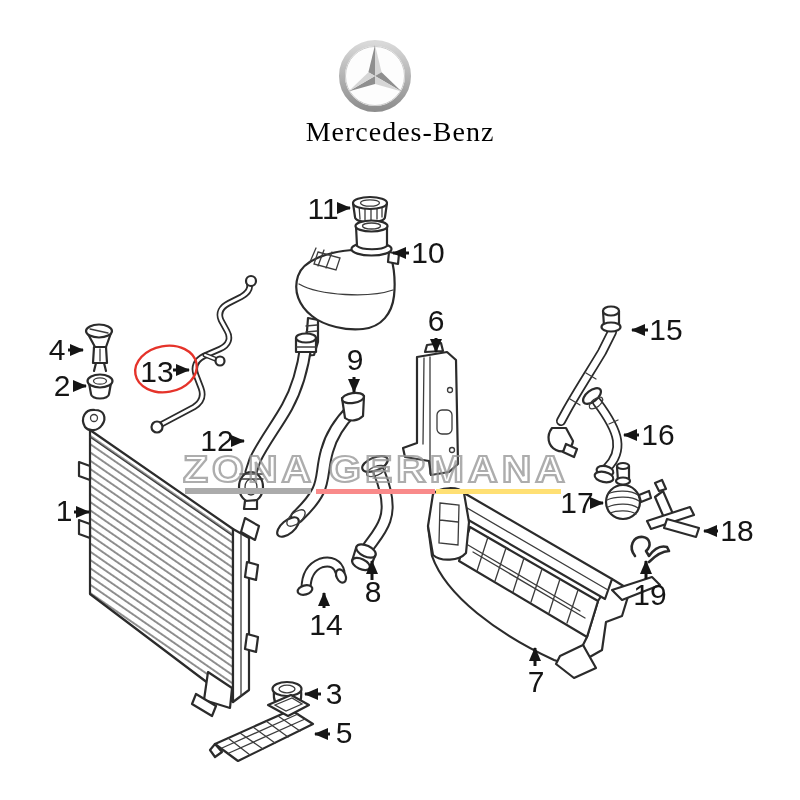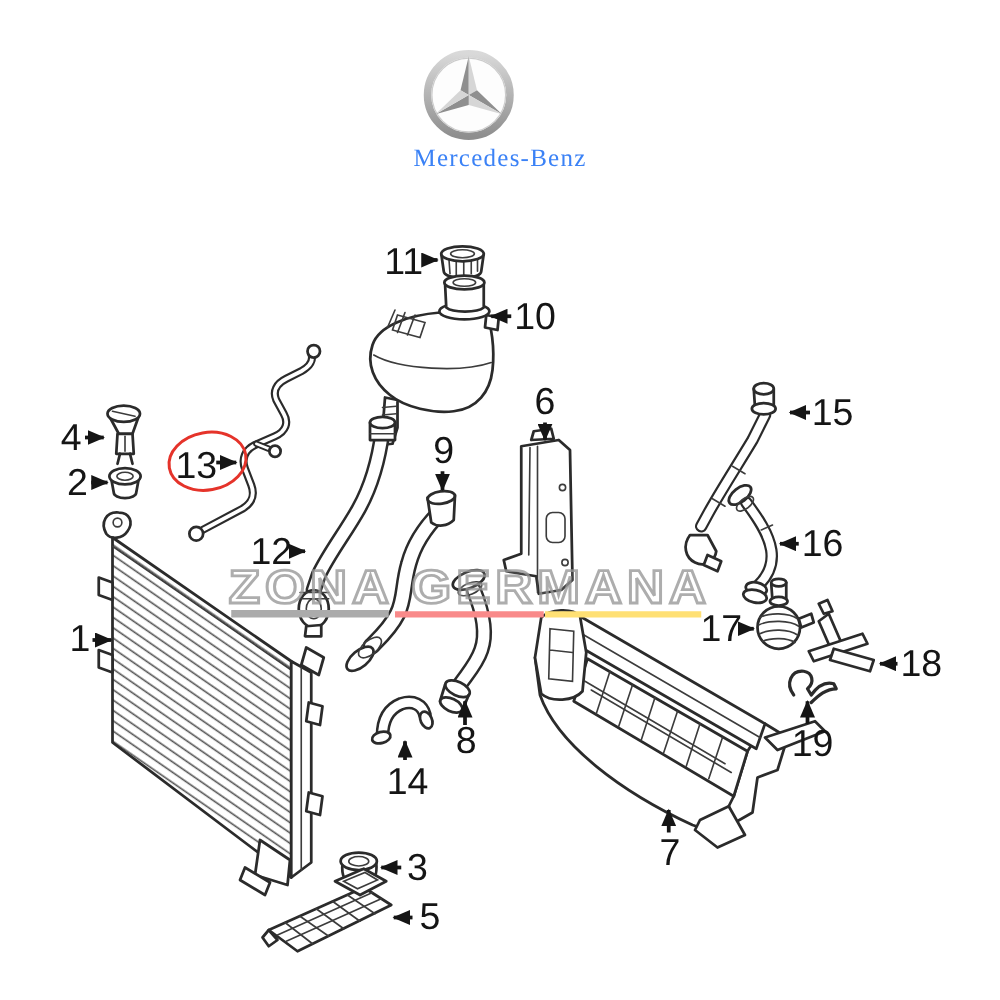--- a/index.html
+++ b/index.html
@@ -1,20 +1,20 @@
 <!DOCTYPE html>
 <html><head>
 <meta charset="utf-8">
 <style>
   html,body{margin:0;padding:0;background:#fff;}
   .canvas{position:relative;width:800px;height:800px;background:#fff;overflow:hidden;
           font-family:"Liberation Sans",sans-serif;}
   
   .brand-text{position:absolute;left:0;right:0;top:116px;text-align:center;
-              font-family:"Liberation Serif",serif;font-size:20px;color:#3b82f6;
+              font-family:"Liberation Serif",serif;font-size:28px;color:#000000;
               letter-spacing:1px;}
   
   .watermark{position:absolute;left:183px;top:451px;width:400px;z-index:5;
              font-family:"Liberation Sans",sans-serif;font-weight:bold;font-size:41px;
              letter-spacing:4px;line-height:41px;color:rgba(255,255,255,0.12);
              -webkit-text-stroke:2.4px rgba(150,150,150,0.78);
              transform:scaleY(0.92);transform-origin:left top;pointer-events:none;}
   .uline{position:absolute;z-index:6;pointer-events:none;}
   .uline.gray{left:185px;top:488px;width:126px;height:6px;}
   .uline.red{left:316px;top:489px;width:119px;height:4.5px;}

